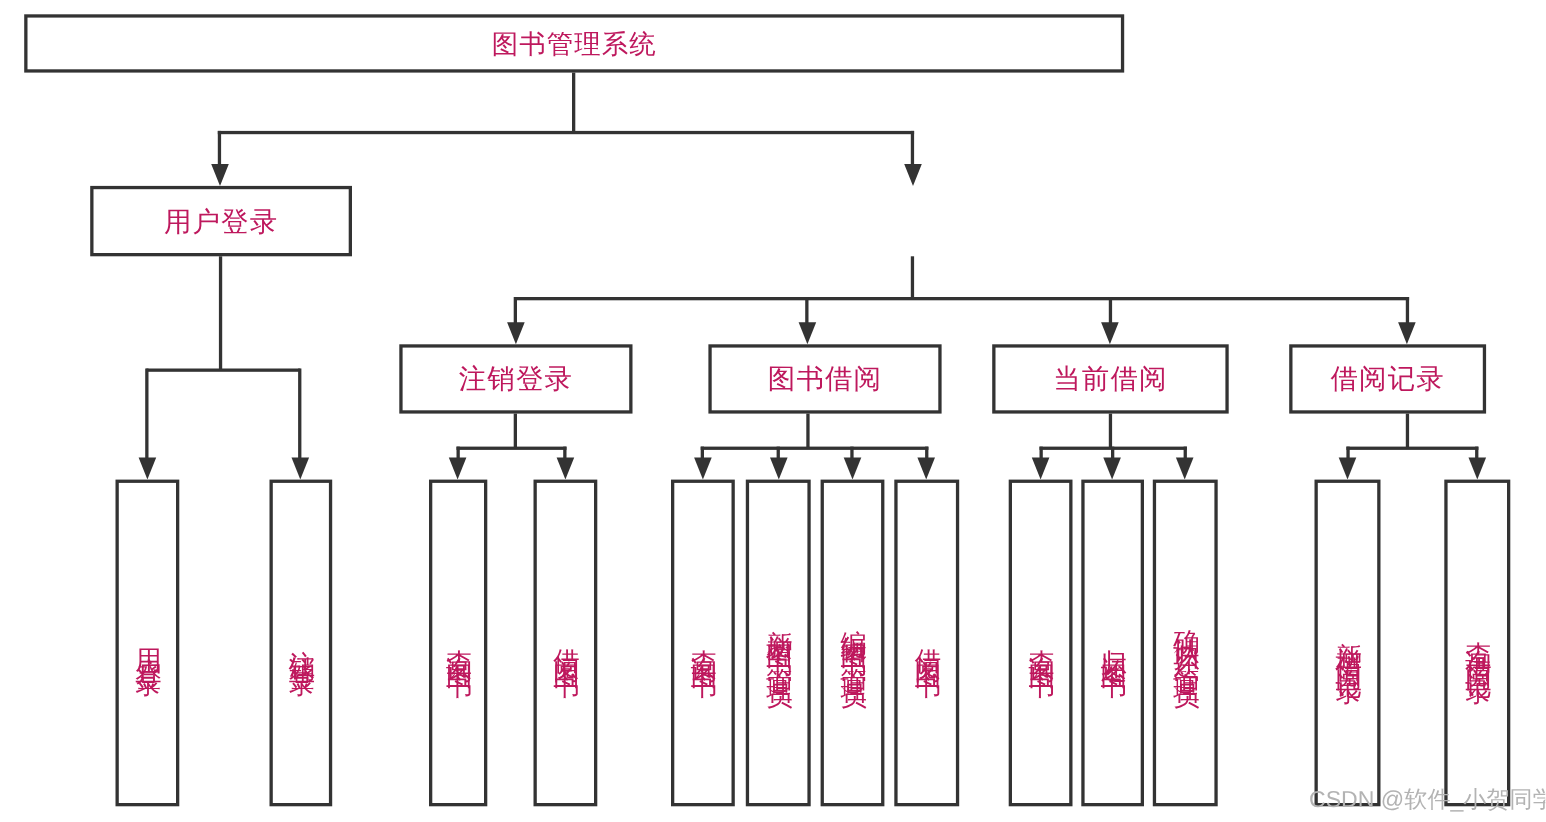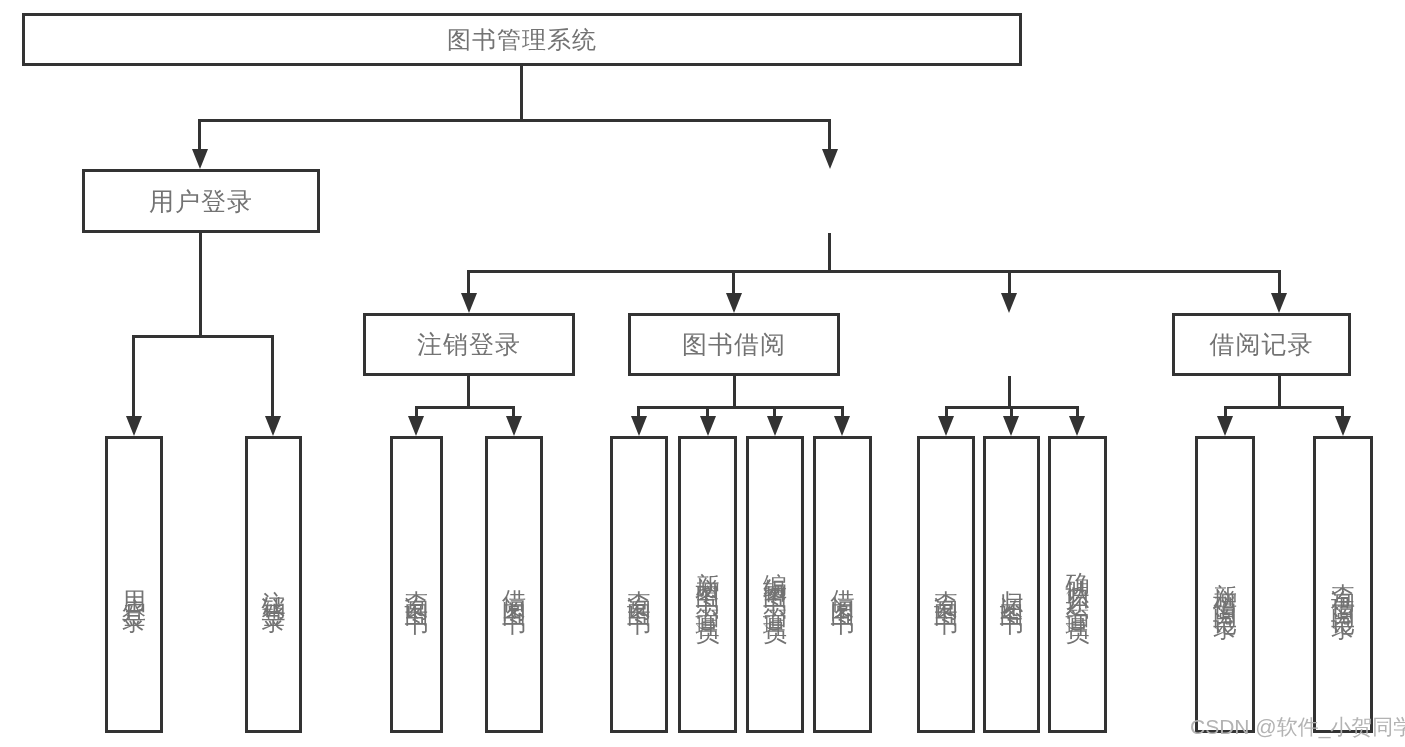--- a/index.html
+++ b/index.html
@@ -4,21 +4,21 @@
 <style>
   * { margin:0; padding:0; box-sizing:border-box; }
   html,body { background:#ffffff; }
   #canvas {
     position:relative; width:1405px; height:747px; background:#ffffff;
     font-family:"Liberation Sans","DejaVu Sans",sans-serif; overflow:hidden;
   }
   .box {
     position:absolute; border:3px solid #333333; background:#ffffff;
     display:flex; align-items:center; justify-content:center;
-    color:#737373; text-align:center;
+    color:#be185d; text-align:center;
   }
   .hbox { font-size:25px; letter-spacing:1px; }
   .vbox {
     writing-mode:vertical-rl; text-orientation:mixed;
     font-size:24px; letter-spacing:7px; line-height:1;
   }
   .line { position:absolute; background:#333333; }
   .arrow {
     position:absolute; width:0; height:0;
     border-left:8px solid transparent; border-right:8px solid transparent;
@@ -57,21 +57,22 @@
   <div class="line" style="left:467px;top:270px;width:3px;height:24px"></div>
   <div class="arrow" style="left:461px;top:293px"></div>
   <div class="line" style="left:732px;top:270px;width:3px;height:24px"></div>
   <div class="arrow" style="left:726px;top:293px"></div>
   <div class="line" style="left:1008px;top:270px;width:3px;height:24px"></div>
   <div class="arrow" style="left:1001px;top:293px"></div>
   <div class="line" style="left:1278px;top:270px;width:3px;height:24px"></div>
   <div class="arrow" style="left:1271px;top:293px"></div>
 
   <div class="box hbox" style="left:363px;top:313px;width:212px;height:63px">注销登录</div>
-  <div class="box hbox" style="left:628px;top:313px;width:212px;height:63px">图书借阅</div>
+  <div class="box hbox" style="left:644px;top:313px;width:212px;height:63px">图书借阅</div>
+  <div class="box hbox" style="left:902px;top:313px;width:215px;height:63px">当前借阅</div>
   <div class="box hbox" style="left:1172px;top:313px;width:179px;height:63px">借阅记录</div>
 
   <div class="line" style="left:467px;top:376px;width:3px;height:31px"></div>
   <div class="line" style="left:415px;top:406px;width:100px;height:3px"></div>
   <div class="line" style="left:415px;top:406px;width:3px;height:11px"></div>
   <div class="arrow" style="left:408px;top:416px"></div>
   <div class="line" style="left:512px;top:406px;width:3px;height:11px"></div>
   <div class="arrow" style="left:506px;top:416px"></div>
 
   <div class="line" style="left:733px;top:376px;width:3px;height:31px"></div>

